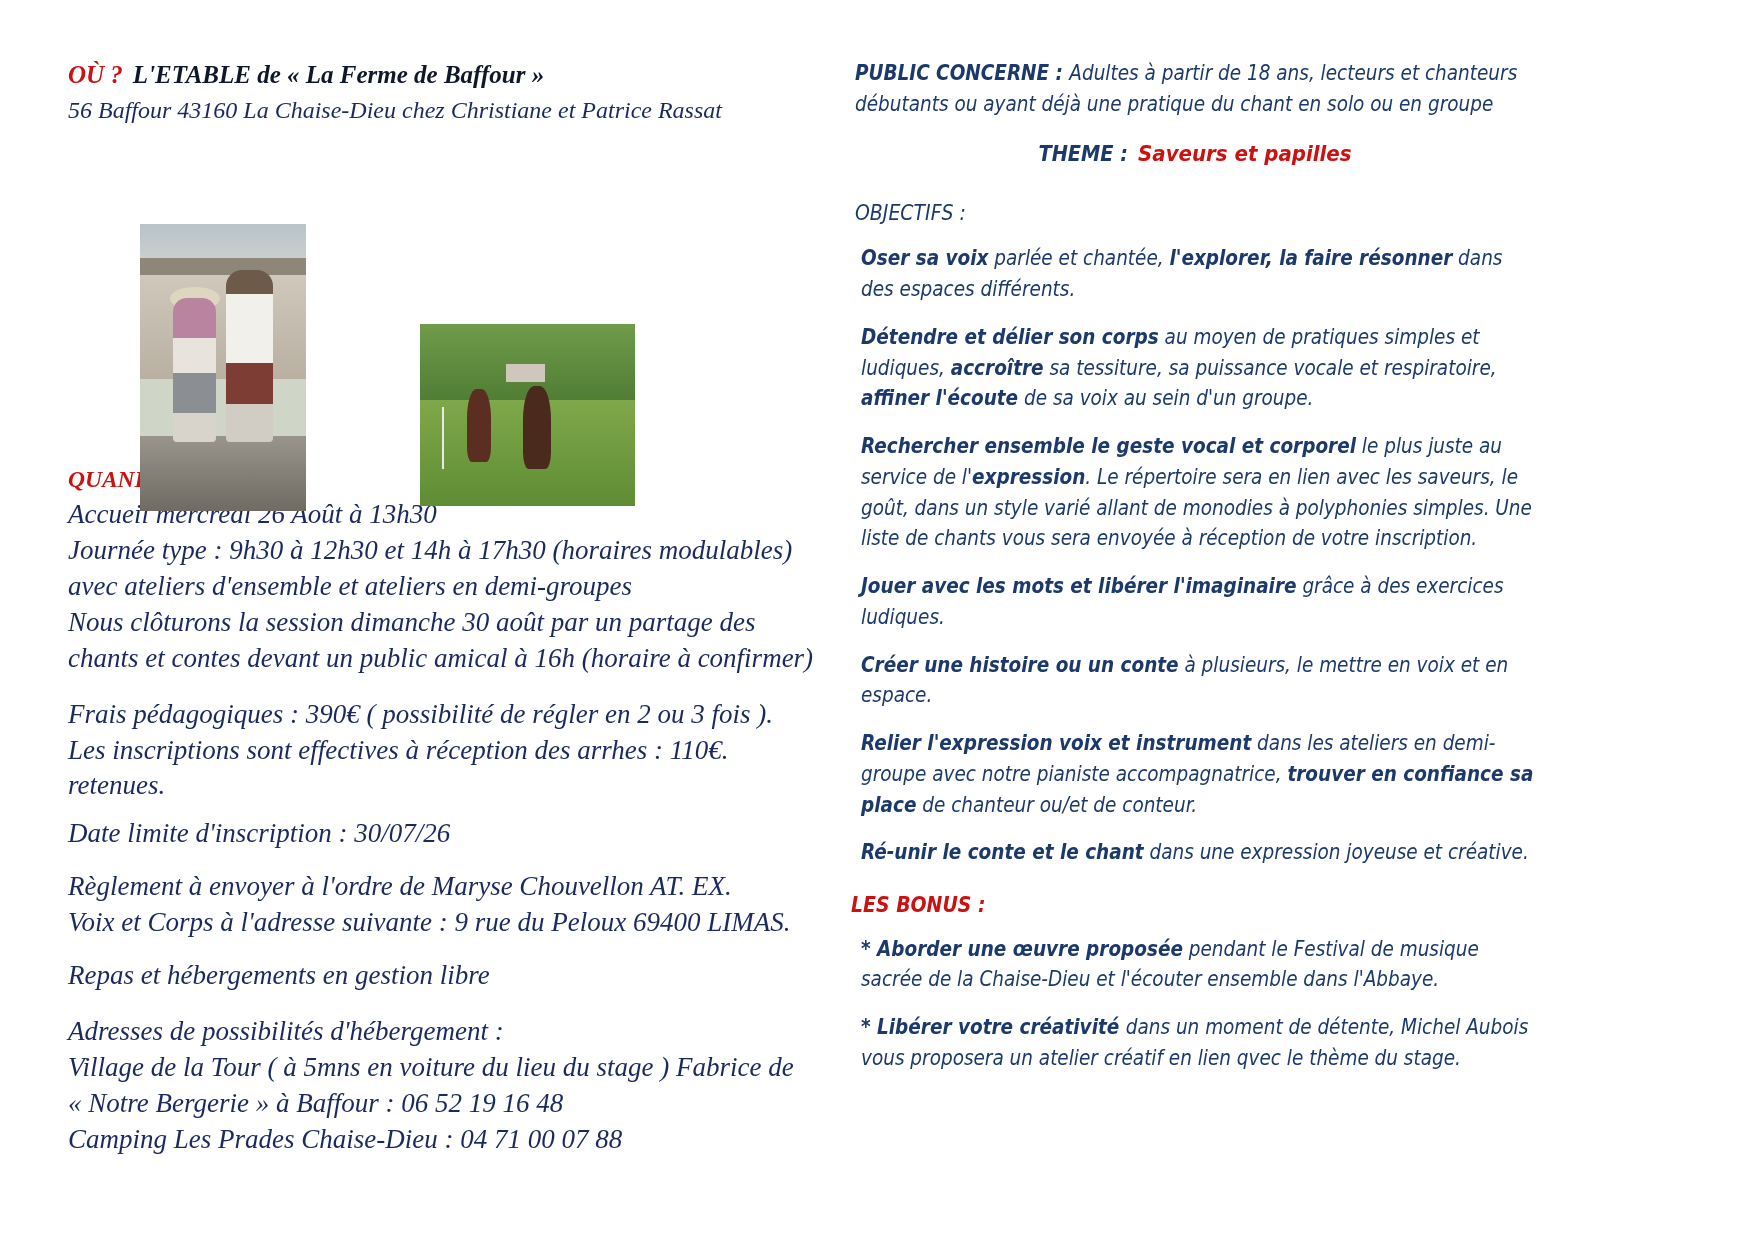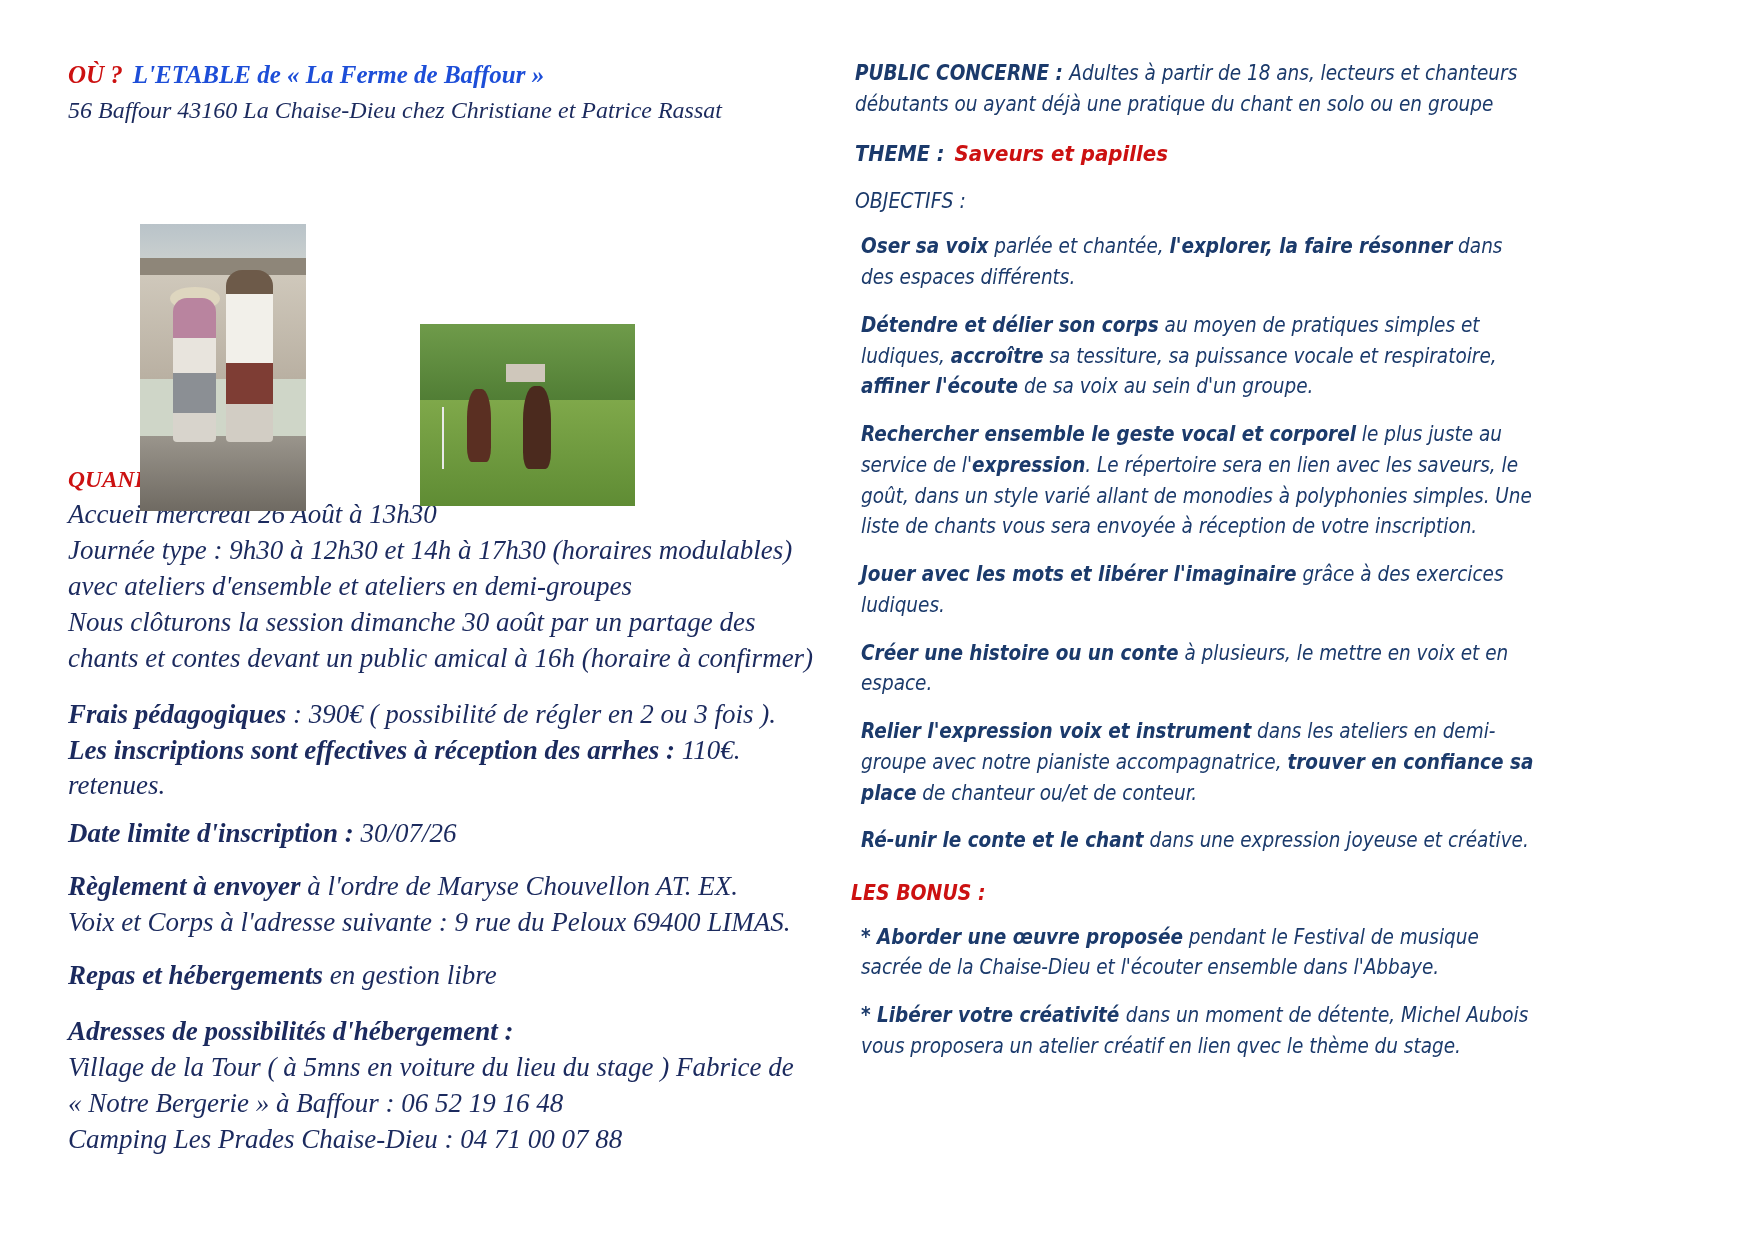--- a/index.html
+++ b/index.html
@@ -42,21 +42,21 @@
     color: #1b2a5e;
     font-size: 23.5px;
     line-height: 1.34;
   }
   .head-red {
     color: #cc1111;
     font-weight: bold;
     font-style: italic;
   }
   .head-navy {
-    color: #1d4ed8;
+    color: #0f172a;
     font-weight: bold;
     font-style: italic;
   }
   .ou-line {
     font-size: 25px;
     margin-bottom: 2px;
     white-space: nowrap;
   }
   .ou-line .head-red { margin-right: 10px; }
   .addr-line {
@@ -111,38 +111,38 @@
     font-weight: bold;
     font-style: italic;
     font-size: 23.5px;
     margin-bottom: 2px;
   }
   .ln {
     font-size: 27px;
     line-height: 1.33;
     white-space: nowrap;
   }
-  .b { font-weight: bold; }
+  .b { font-weight: normal; }
 
   
   .col-right {
     font-family: "DejaVu Sans Condensed", "Liberation Sans Narrow", "Liberation Sans", sans-serif;
     font-style: italic;
     color: #1b3a6b;
     font-size: 20.5px;
     line-height: 1.5;
   }
   .r-blk { margin-bottom: 17px; }
   .r-lbl { font-weight: bold; font-style: italic; }
   .r-red { color: #cc1111; font-weight: bold; font-style: italic; }
   .r-red-plain { color: #cc1111; font-weight: bold; font-style: italic; }
   .r-ind { padding-left: 10px; }
   .r-ind2 { padding-left: 16px; }
   .r-line { font-size: 20.5px; }
-  .theme-row { font-size: 21.5px; margin-bottom: 16px; }
+  .theme-row { font-size: 21.5px; margin-bottom: 28px; text-align: center; }
   .theme-row .r-red { font-size: 22px; margin-left: 10px; }
   .obj-head { font-size: 21px; margin-bottom: 14px; }
   .bonus-head { font-size: 21px; margin: 22px 0 12px 6px; }
 </style>
 </head>
 <body>
 
 <div class="page">
 
   <div class="col-left">

